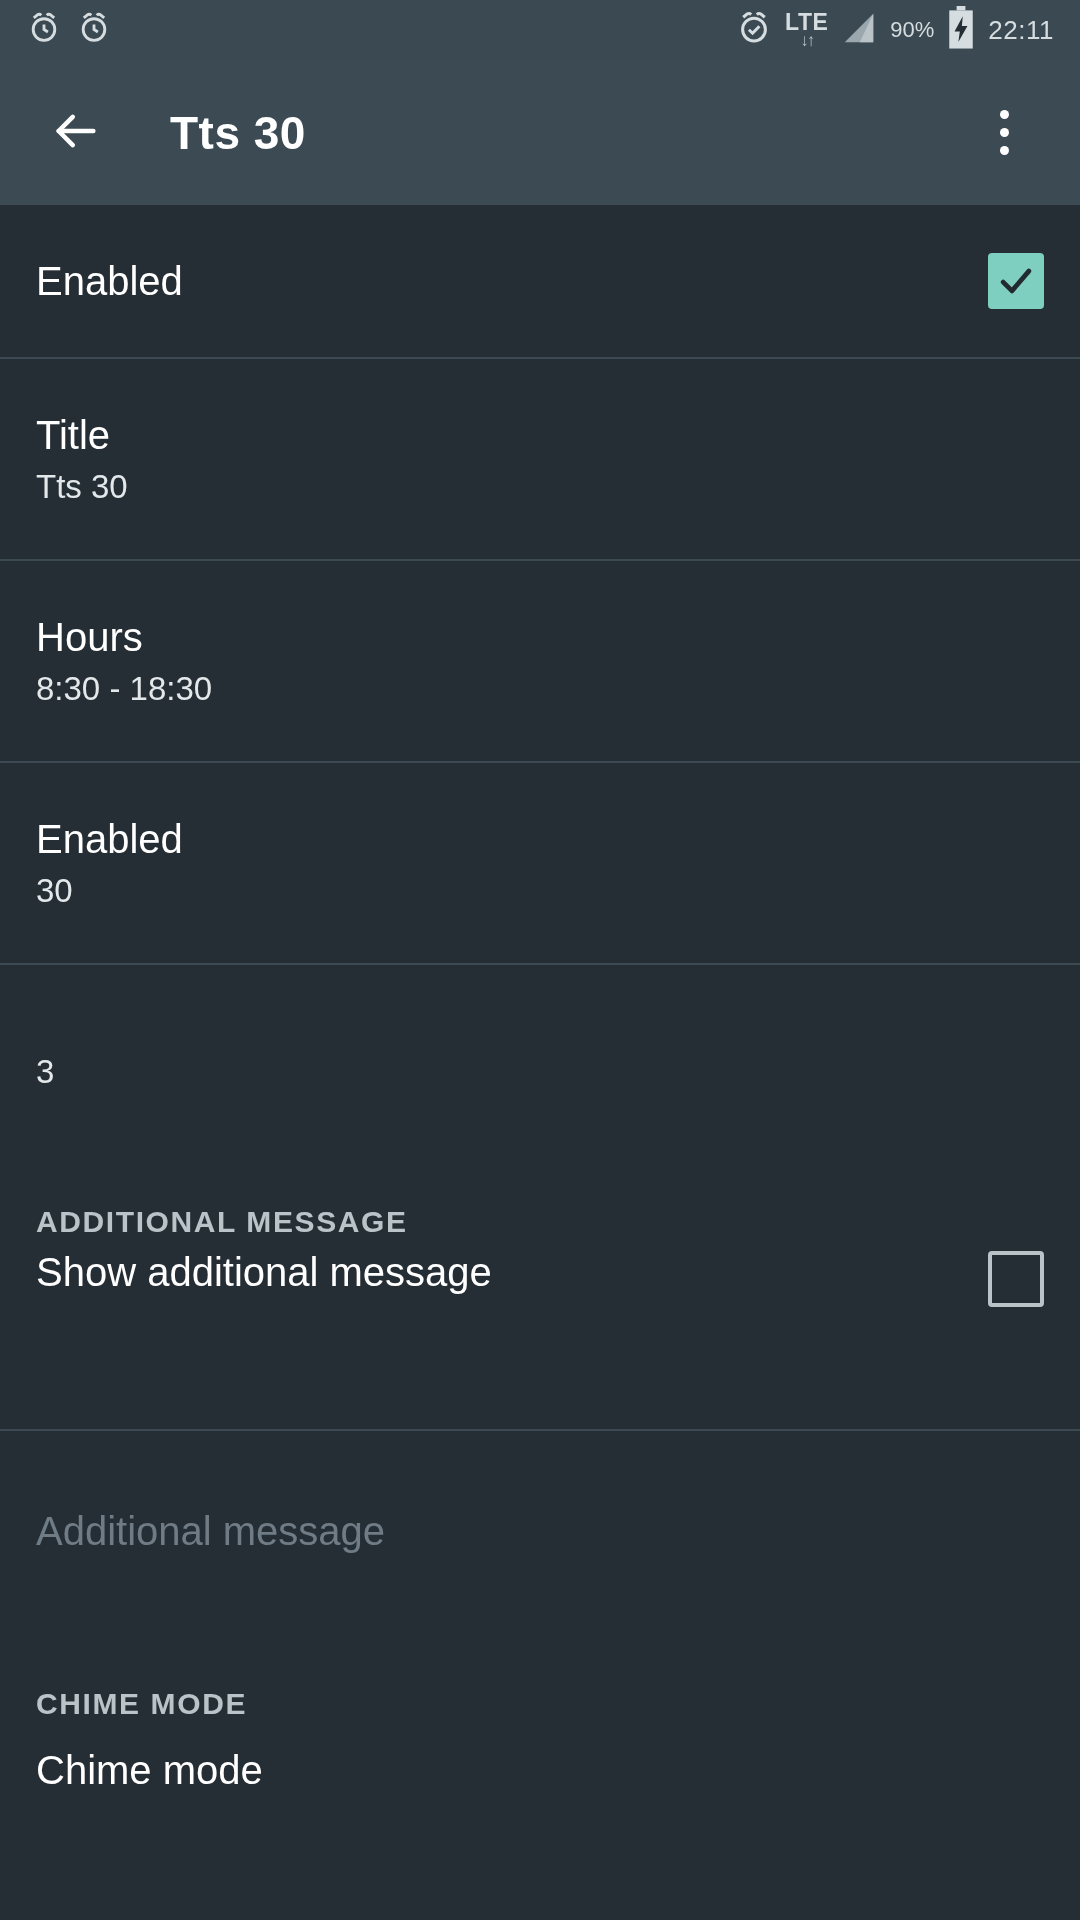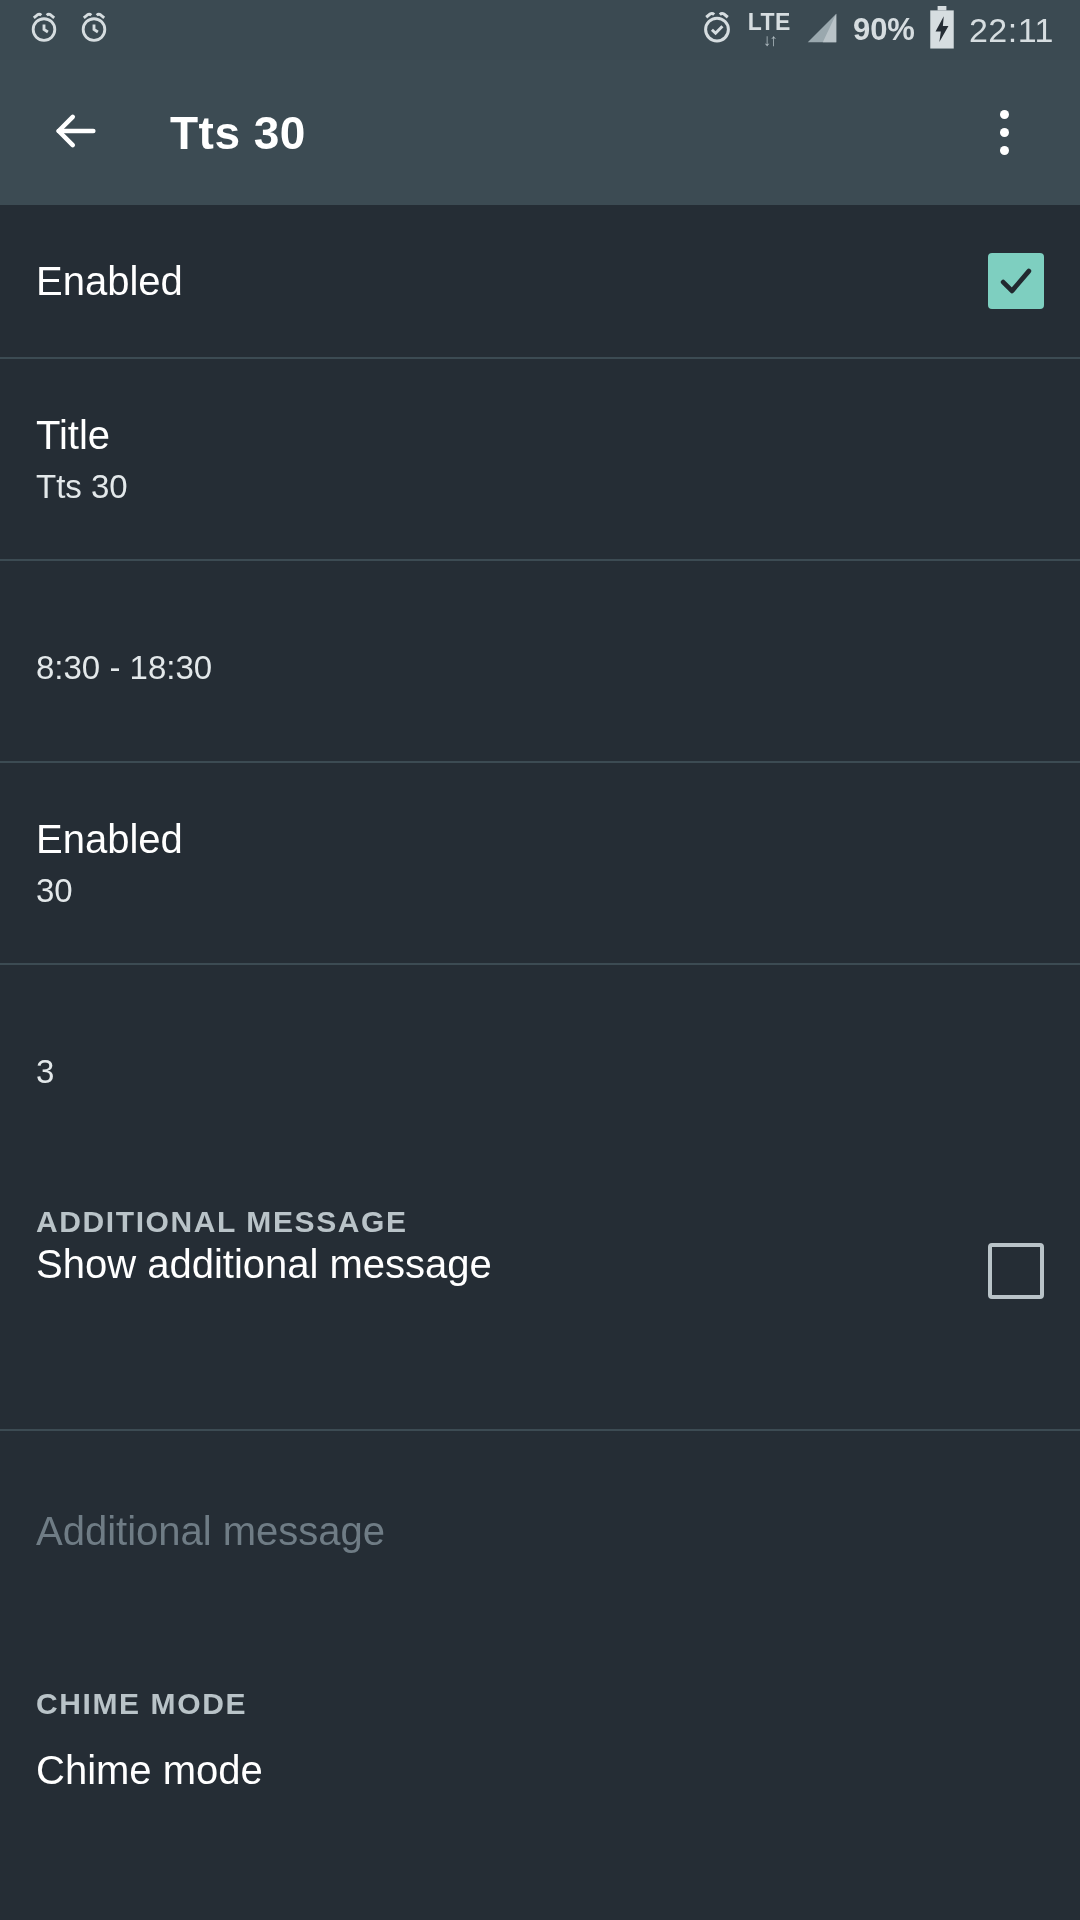--- a/index.html
+++ b/index.html
@@ -16,22 +16,22 @@
     height:60px; background:#3b4a52; flex:0 0 60px;
     display:flex; align-items:center; padding:0 26px;
     color:#d6dde0;
   }
   .status-left { display:flex; align-items:center; gap:14px; }
   .status-right { margin-left:auto; display:flex; align-items:center; gap:12px; }
   .sb-icon { display:block; }
   .lte-block { display:flex; flex-direction:column; align-items:center; line-height:1; }
   .lte-text { font-size:23px; font-weight:bold; letter-spacing:.5px; color:#d6dde0; }
   .lte-arrows { font-size:17px; margin-top:-2px; color:#b3bfc4; letter-spacing:-2px; }
-  .battery-pct { font-size:31px; color:#d6dde0; letter-spacing:0px;font-weight:bold; }
-  .clock { font-size:34px; color:#d6dde0; letter-spacing:0.5px; }
+  .battery-pct { font-size:22px; color:#d6dde0; letter-spacing:0px; }
+  .clock { font-size:26px; color:#d6dde0; letter-spacing:0.5px; }
 
   
   .app-bar {
     height:145px; flex:0 0 145px; background:#3c4b53;
     display:flex; align-items:center; padding:0 48px;
   }
   .back-btn { width:56px; height:56px; display:flex; align-items:center; justify-content:center; }
   .app-title {
     color:#ffffff; font-size:46px; font-weight:bold;
     margin-left:66px; letter-spacing:0.5px;
@@ -39,21 +39,21 @@
   .overflow-btn {
     margin-left:auto; width:56px; height:70px;
     display:flex; flex-direction:column; align-items:center; justify-content:center; gap:9px;
   }
   .dot { width:9px; height:9px; border-radius:50%; background:#ffffff; }
 
   
   .content { flex:1 1 auto; background:#252d35; overflow:hidden; }
   .pref-row {
     display:flex; align-items:center;
-    padding:4px 36px; position:relative;
+    padding:12px 36px; position:relative;
   }
   .pref-texts { flex:1 1 auto; min-width:0; }
   .divider { height:2px; background:#3c4b53; width:100%; }
 
   .row-enabled { height:152px; }
   .pref-title { color:#ffffff; font-size:40px; line-height:1.05; }
   .pref-title.dim { color:#6f7c85; }
   .pref-summary { color:#e3e8ea; font-size:33px; margin-top:14px; line-height:1.05; }
 
   .row-two-line { height:200px; }
@@ -173,20 +173,21 @@
     <div class="pref-row row-two-line">
       <div class="pref-texts">
         <div class="pref-title">Title</div>
         <div class="pref-summary">Tts 30</div>
       </div>
     </div>
     <div class="divider"></div>
 
     <div class="pref-row row-two-line">
       <div class="pref-texts">
+        <div class="pref-title">Hours</div>
         <div class="pref-summary">8:30 - 18:30</div>
       </div>
     </div>
     <div class="divider"></div>
 
     <div class="pref-row row-two-line">
       <div class="pref-texts">
         <div class="pref-title">Enabled</div>
         <div class="pref-summary">30</div>
       </div>

